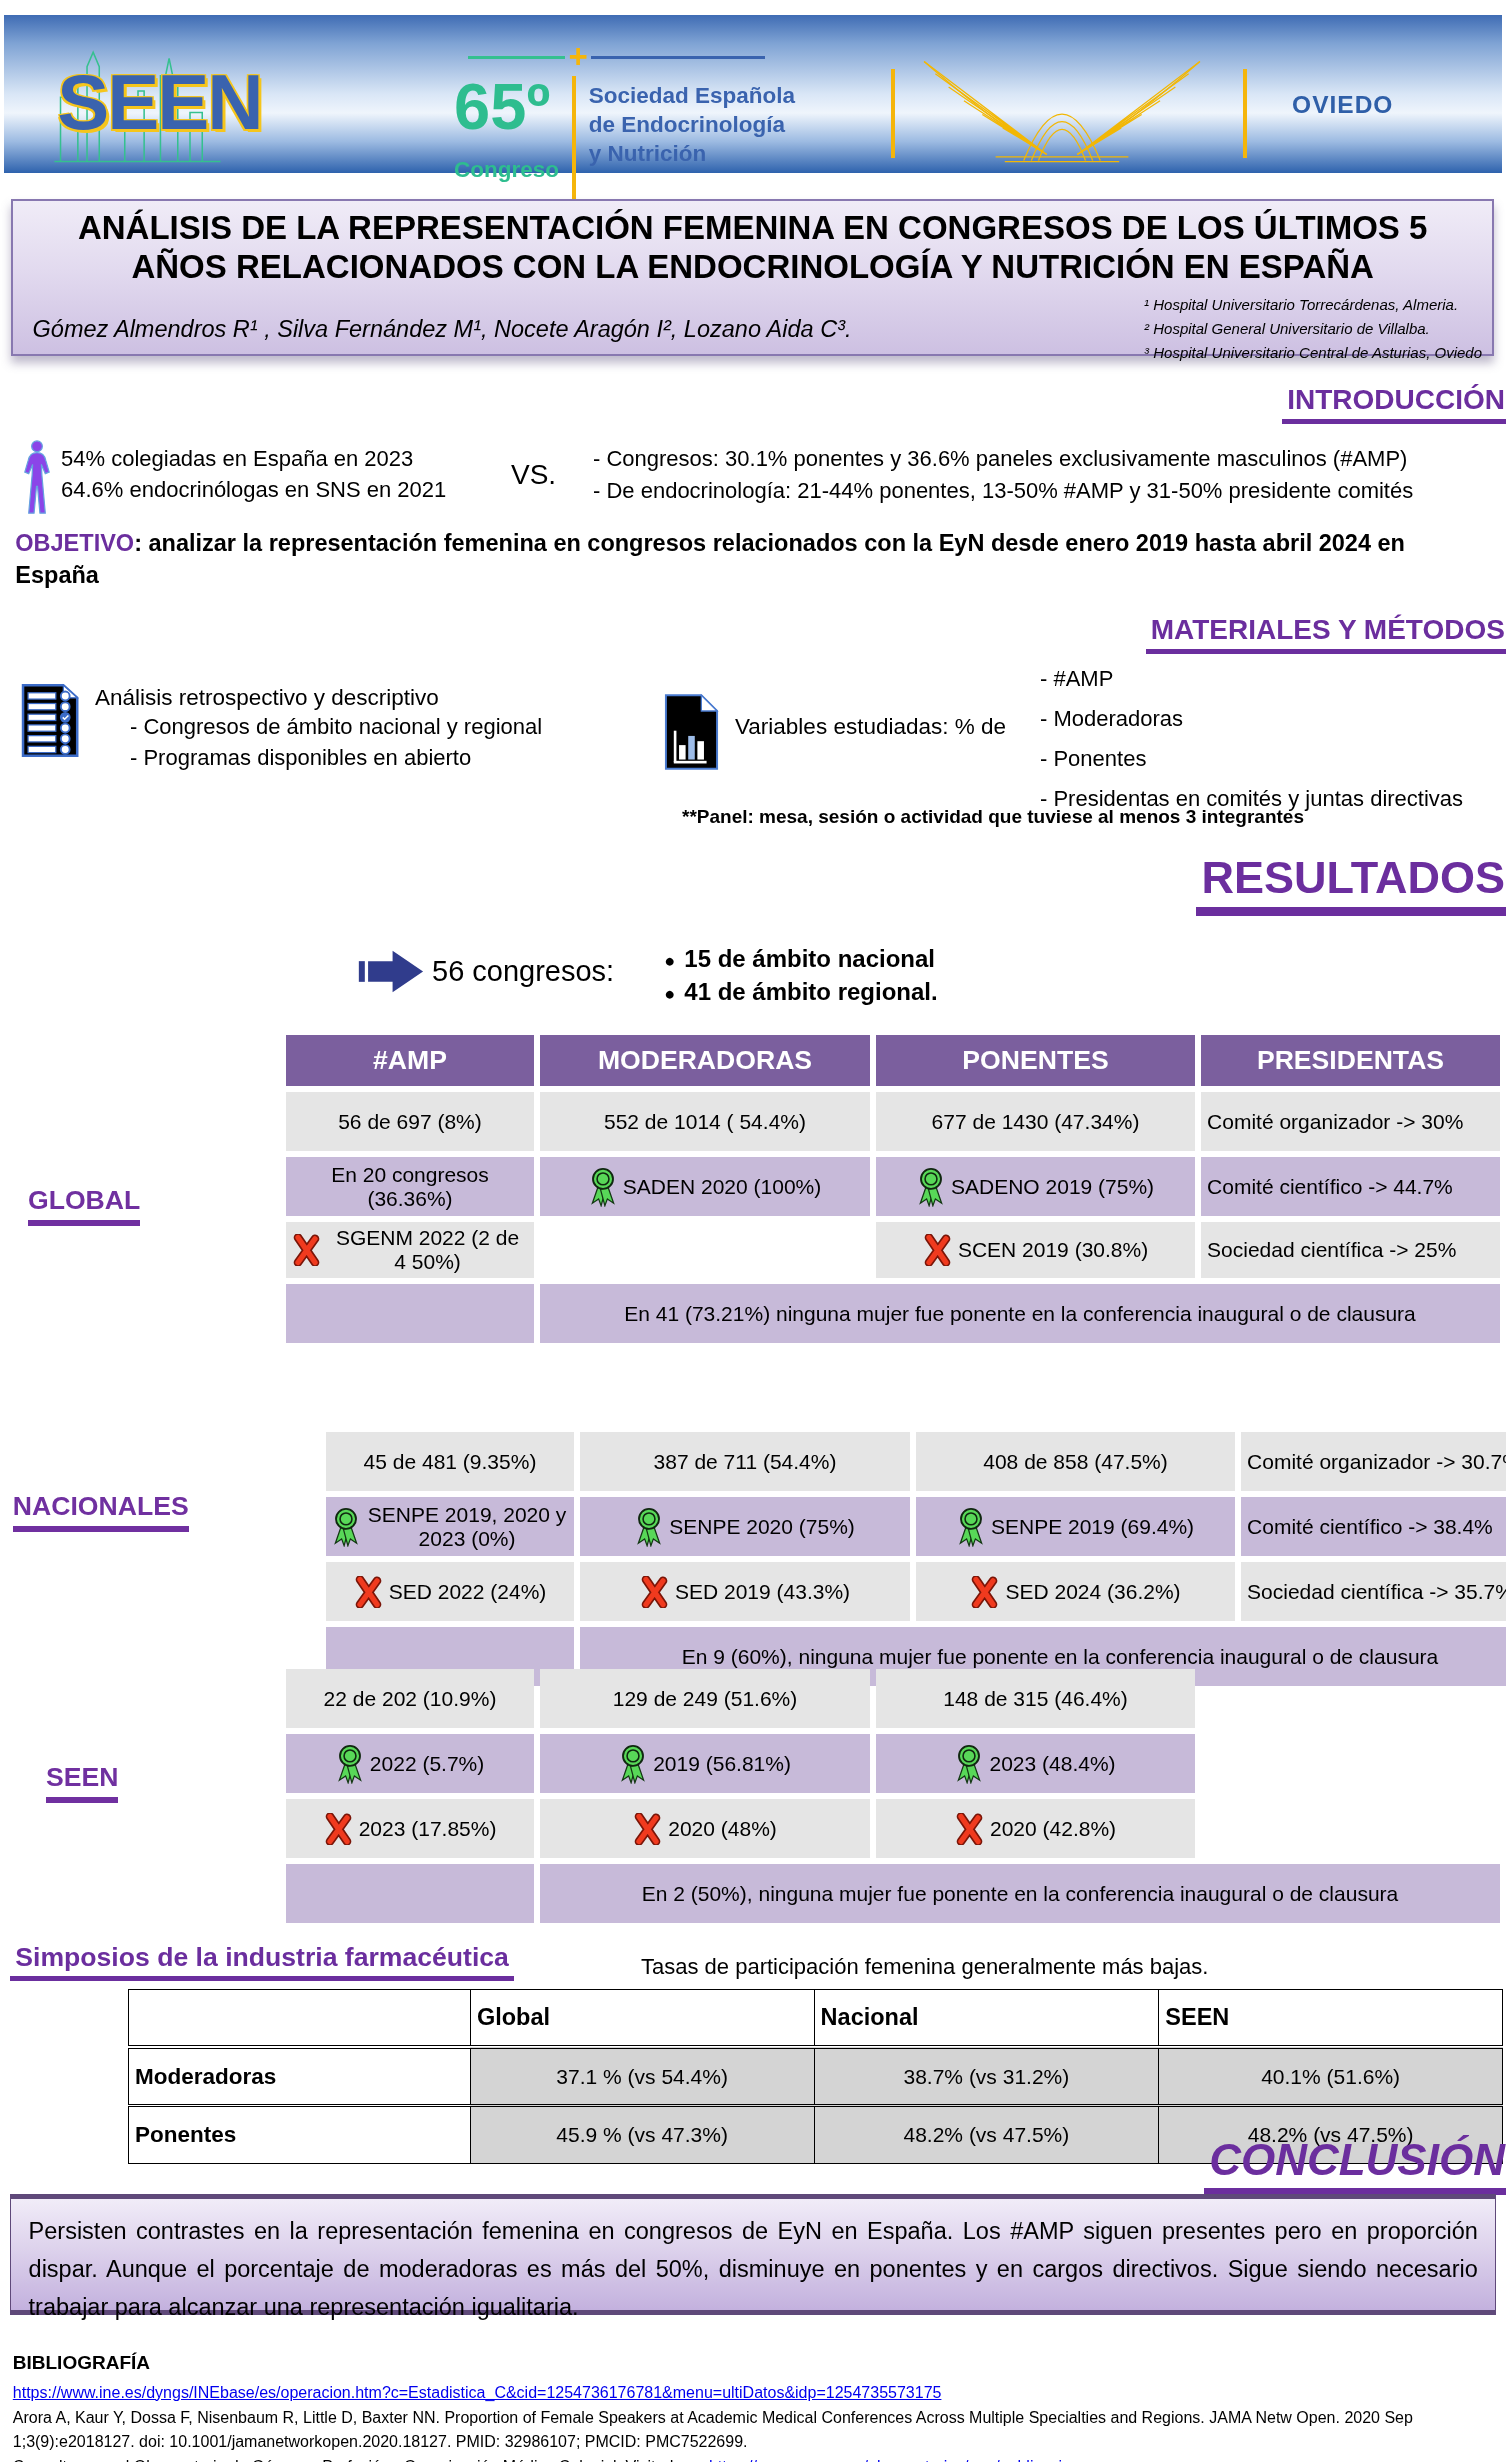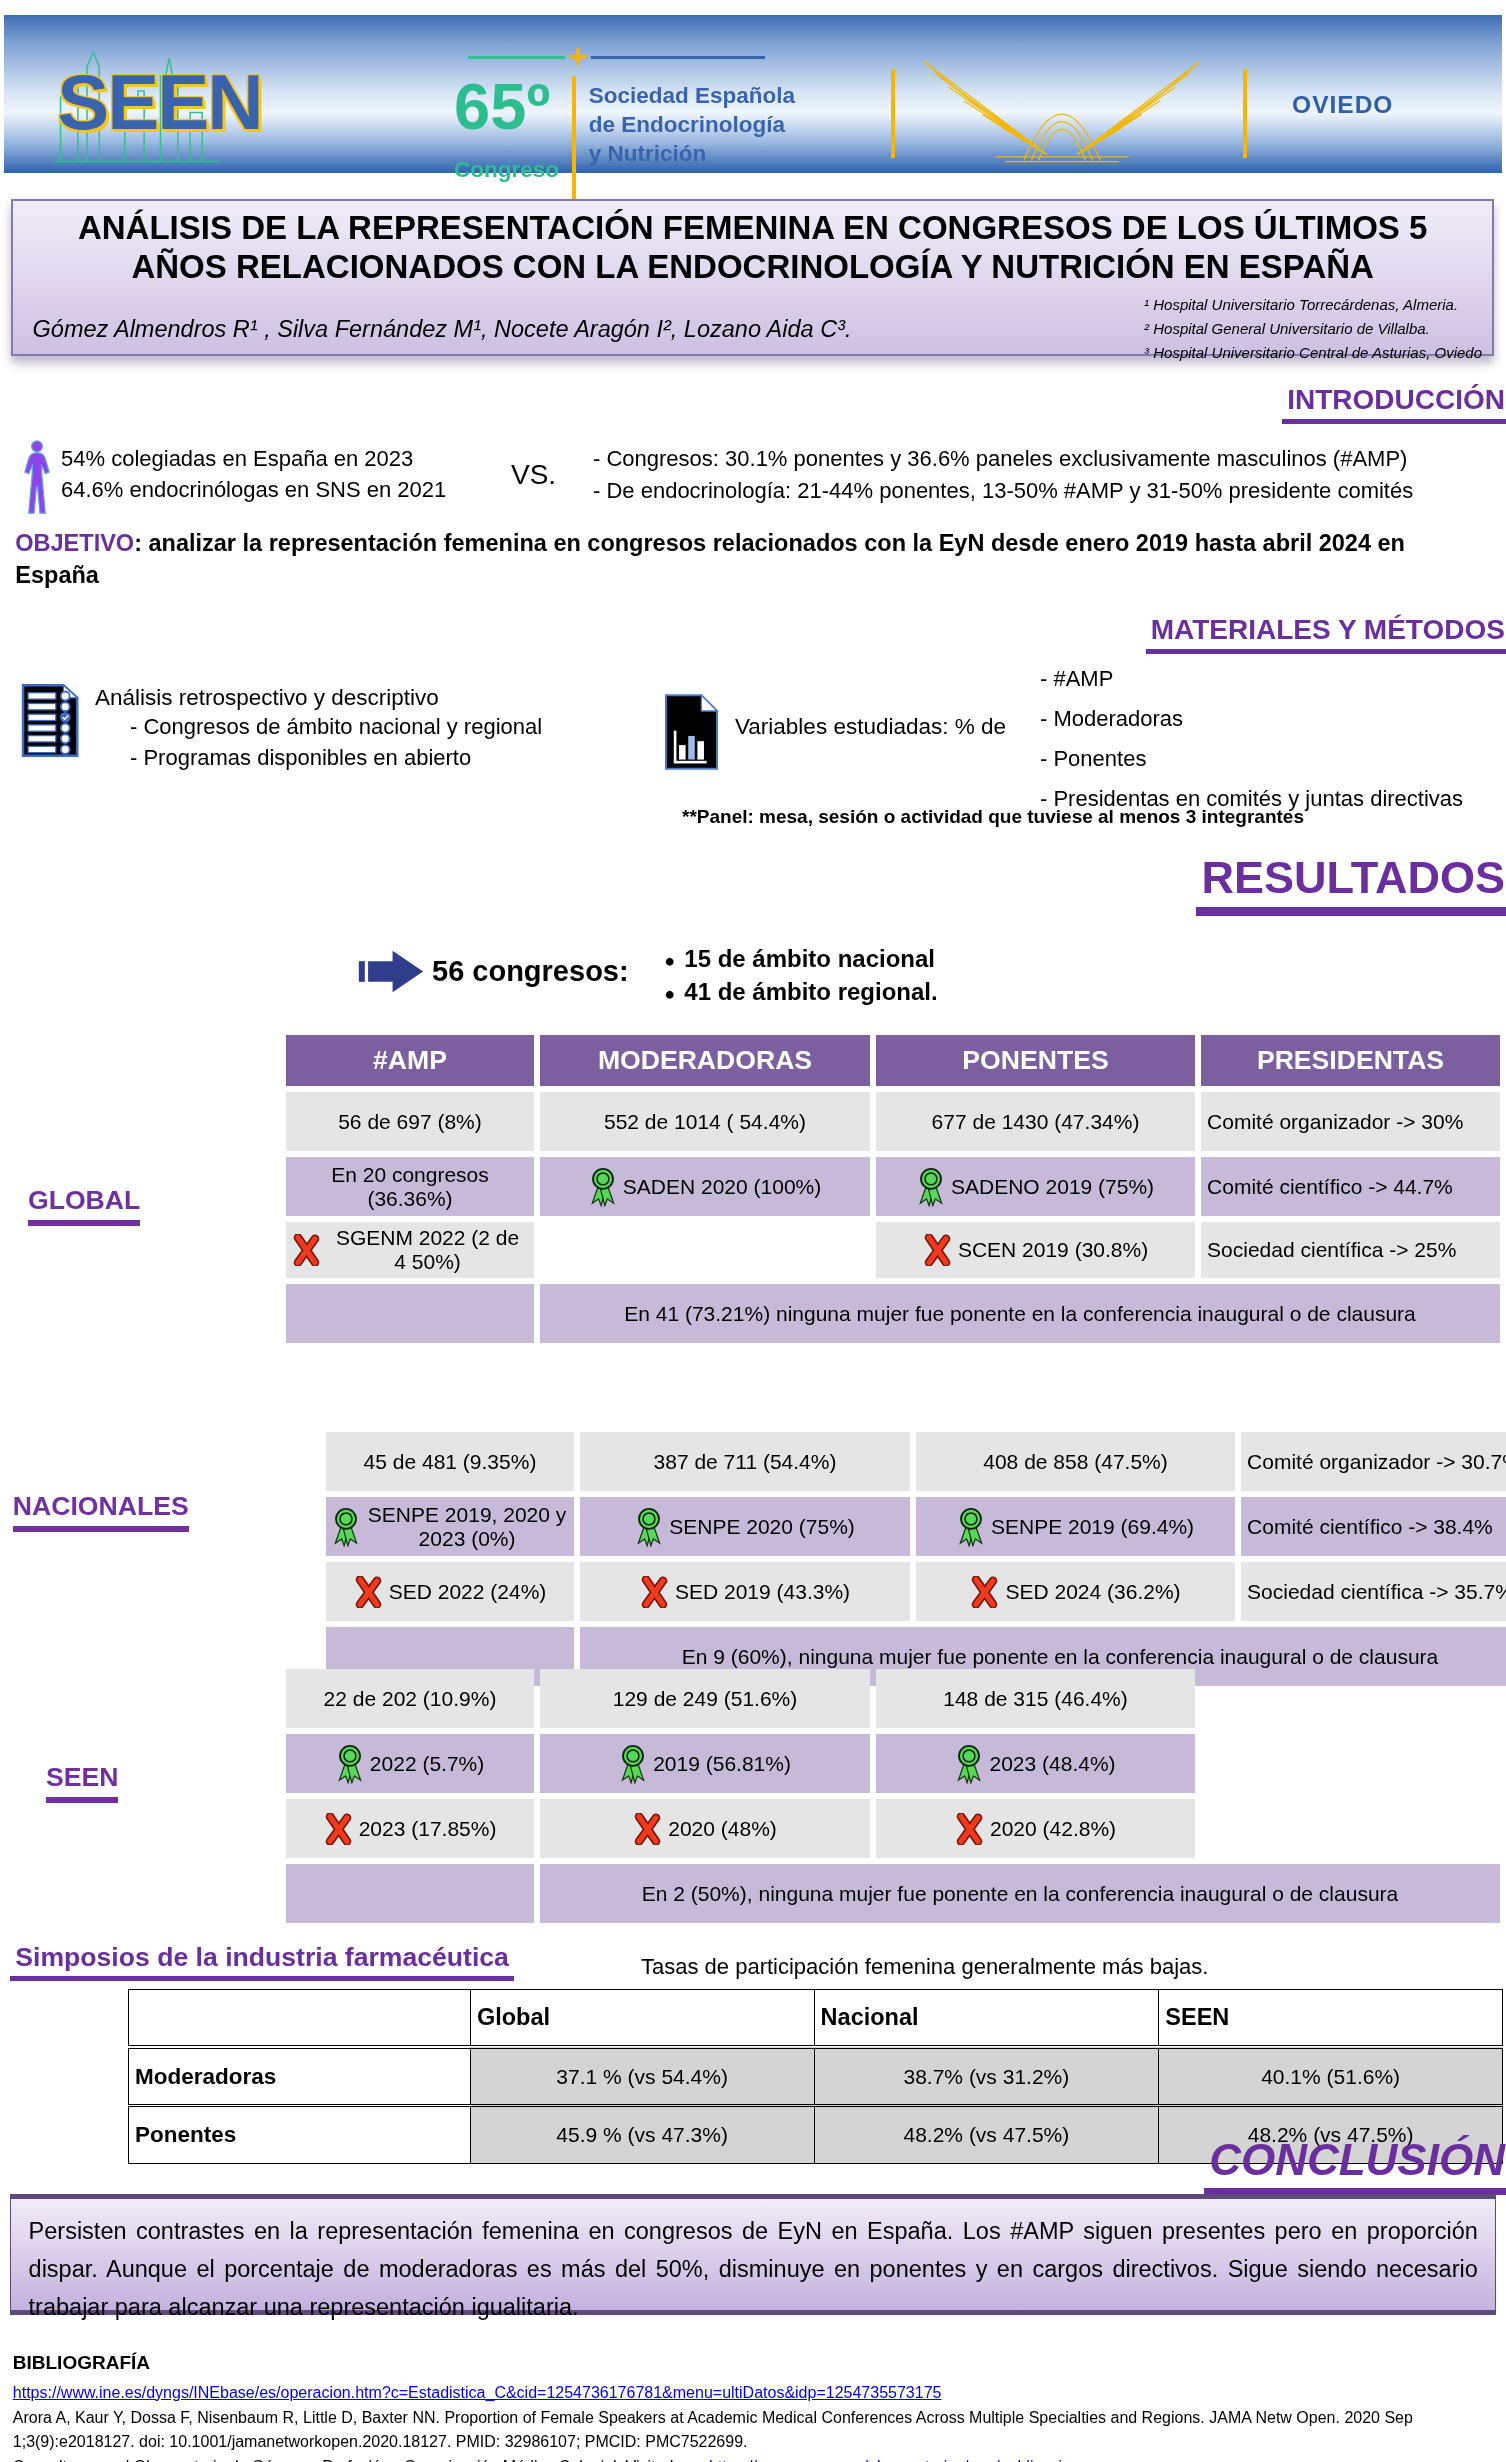--- a/index.html
+++ b/index.html
@@ -61,21 +61,21 @@
   .meth-left-title{position:absolute;left:95px;top:685px;font-size:22.5px;}
   .meth-left-b1{position:absolute;left:130px;top:714px;font-size:22px;}
   .meth-left-b2{position:absolute;left:130px;top:745px;font-size:22px;}
   .meth-right-icon{position:absolute;left:662px;top:691px;}
   .meth-var-label{position:absolute;left:735px;top:714px;font-size:22.5px;}
   .meth-var-list{position:absolute;left:1040px;top:659px;font-size:22px;line-height:40px;}
   .meth-foot{position:absolute;left:682px;top:806px;font-size:19px;font-weight:600;}
 
   
   .res-arrow{position:absolute;left:358px;top:947px;}
-  .res-count{position:absolute;left:432px;top:955px;font-size:29px;font-weight:bold;}
+  .res-count{position:absolute;left:432px;top:955px;font-size:29px;font-weight:normal;}
   .res-bullets{position:absolute;left:664px;top:943px;font-size:24px;font-weight:bold;line-height:31px;}
   .res-bullets .dot{font-size:18.4px;vertical-align:middle;margin-right:9.2px;}
 
   .rtable{position:absolute;left:286px;width:1211px;display:grid;
     grid-template-columns:248px 330px 319px 299px;gap:6px;}
   .g-global{top:1035px;grid-template-rows:51px 59px 59px 56px 59px;}
   .g-nac{top:1432px;grid-template-rows:59px 59px 59px 59px;padding-left:40px;}
   .g-seen{top:1669px;grid-template-rows:59px 59px 59px 59px;}
   .hcell{background:#7B5F9E;color:#fff;font-weight:bold;font-size:26.6px;
     display:flex;align-items:center;justify-content:center;}

